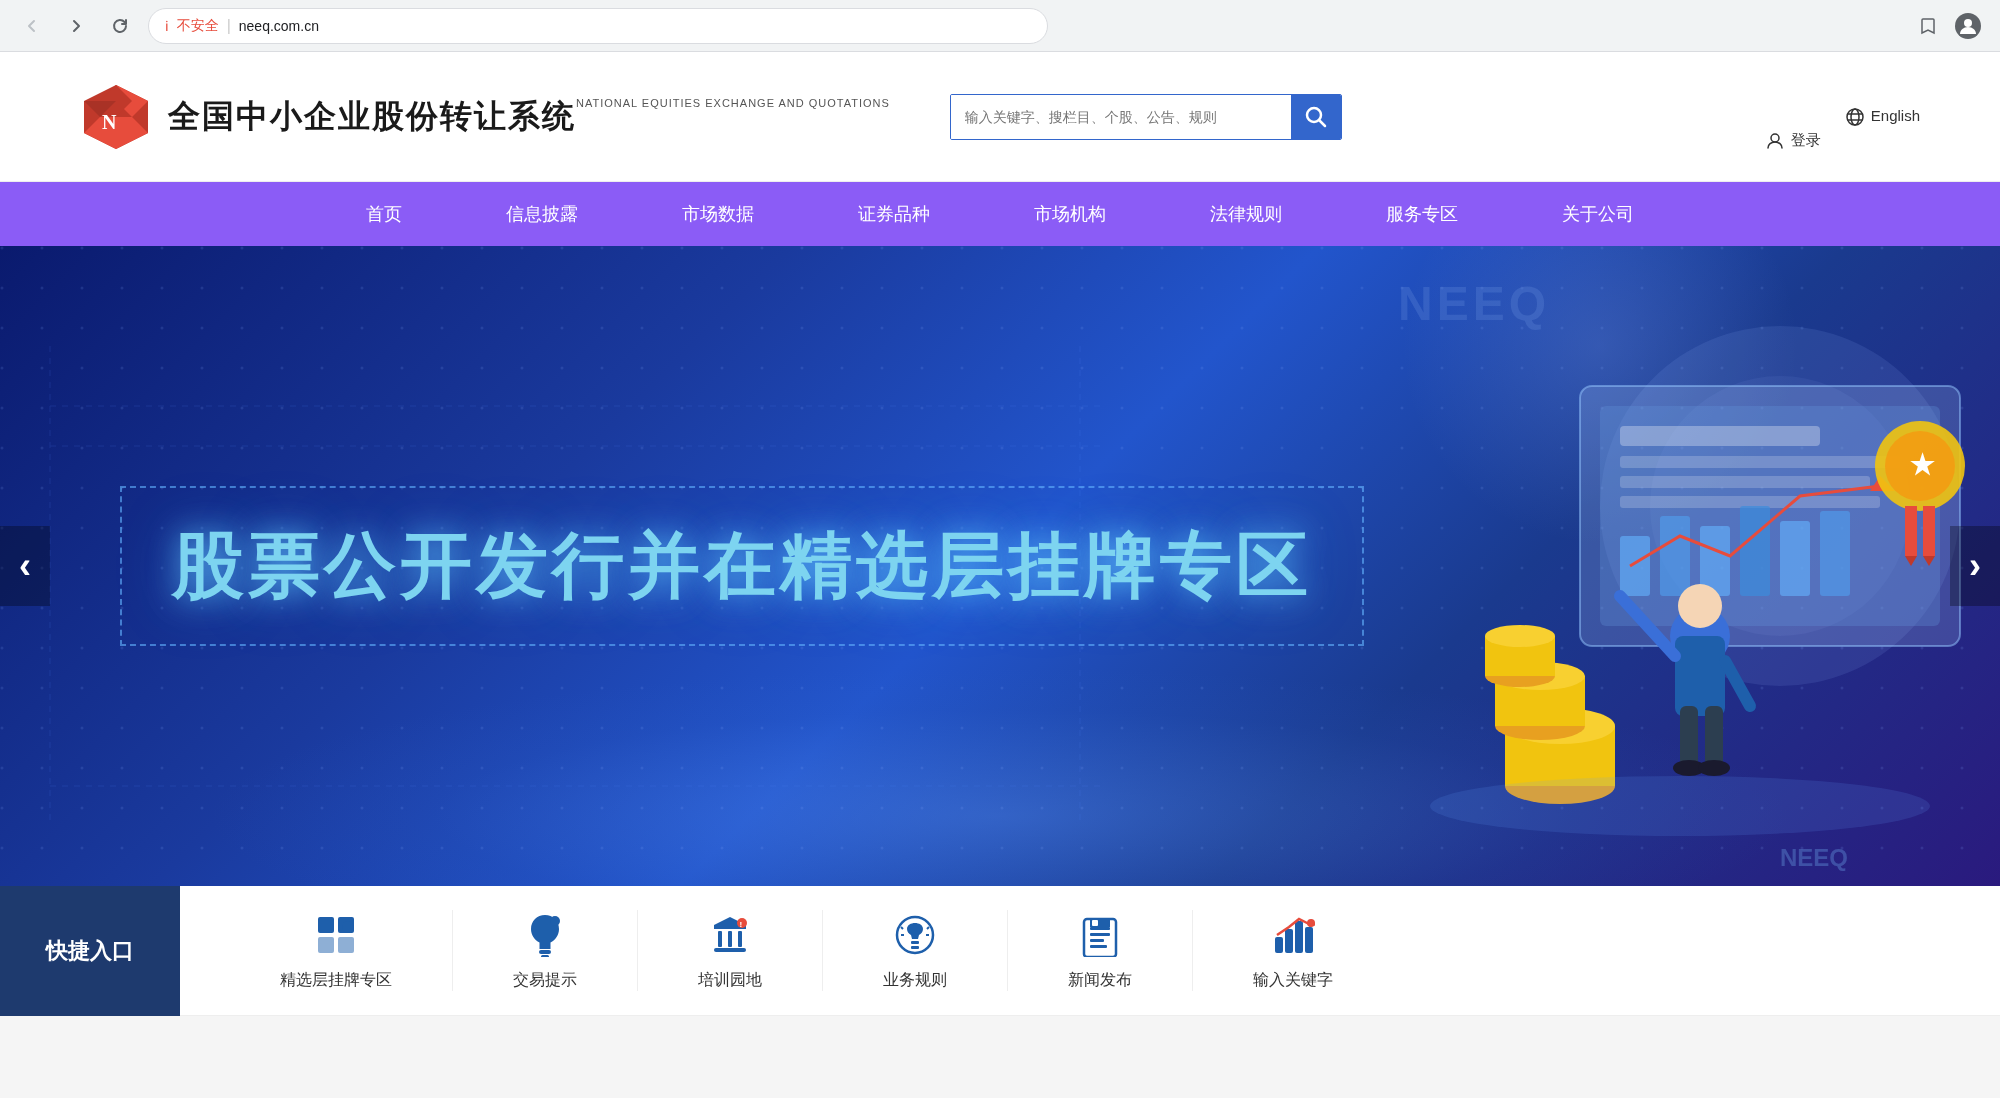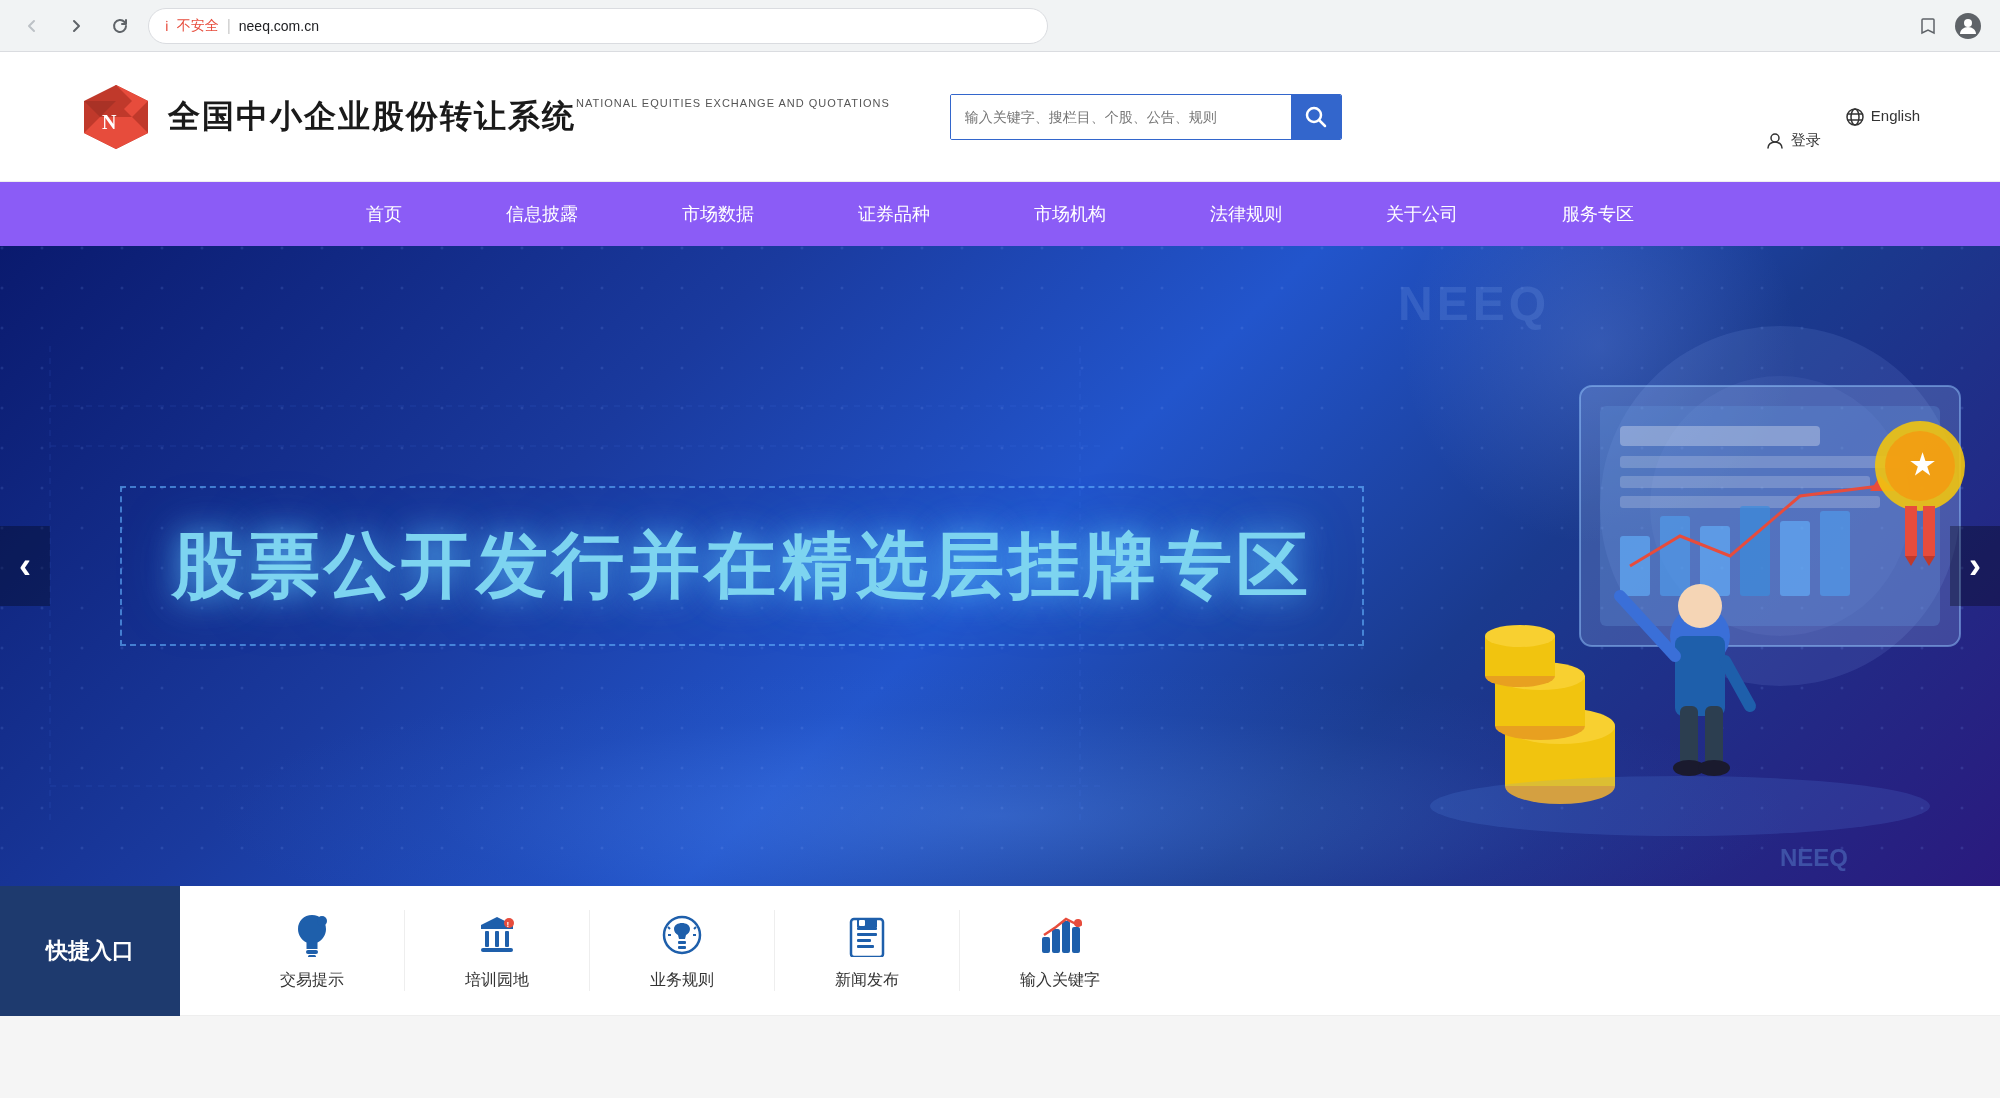--- a/index.html
+++ b/index.html
@@ -414,24 +414,24 @@
   <div class="nav-item">
     <span>证券品种</span>
   </div>
   <div class="nav-item">
     <span>市场机构</span>
   </div>
   <div class="nav-item">
     <span>法律规则</span>
   </div>
   <div class="nav-item">
+    <span>服务专区</span>
+  </div>
+  <div class="nav-item">
     <span>关于公司</span>
-  </div>
-  <div class="nav-item">
-    <span>服务专区</span>
   </div>
 </nav>
 
 <div class="hero-banner">
 
   <div class="hero-bg-globe"></div>
   <div class="hero-bg-circle"></div>
 
   <svg style="position:absolute;top:0;left:0;width:100%;height:100%;opacity:0.15">
     <defs>
@@ -530,20 +530,32 @@
 
   <div class="hero-arrow hero-arrow-right">
     <span style="font-size:36px;font-weight:bold;">›</span>
   </div>
 </div>
 
 <div class="quick-access">
   <div class="quick-label">快捷入口</div>
   <div class="quick-items">
 
+    <div class="quick-item">
+      <div class="quick-item-icon">
+        <svg width="44" height="44" viewBox="0 0 44 44" fill="none">
+          <rect x="4" y="4" width="16" height="16" rx="2" fill="#1e5fab"></rect>
+          <rect x="24" y="4" width="16" height="16" rx="2" fill="#1e5fab"></rect>
+          <rect x="4" y="24" width="16" height="16" rx="2" fill="#1e5fab" opacity="0.5"></rect>
+          <rect x="24" y="24" width="16" height="16" rx="2" fill="#1e5fab" opacity="0.5"></rect>
+          <circle cx="34" cy="14" r="6" fill="#1e5fab"></circle>
+        </svg>
+      </div>
+      <span class="quick-item-label">精选层挂牌专区</span>
+    </div>
 
     <div class="quick-item">
       <div class="quick-item-icon">
         <svg width="40" height="44" viewBox="0 0 40 44" fill="none">
           <path d="M20 2C12 2 6 8 6 16c0 6 3.5 11 8.5 13.5V36h11v-6.5C30.5 27 34 22 34 16c0-8-6-14-14-14z" fill="#1e5fab"></path>
           <rect x="14" y="37" width="12" height="4" rx="2" fill="#1e5fab"></rect>
           <rect x="16" y="42" width="8" height="3" rx="1.5" fill="#1e5fab"></rect>
           <circle cx="30" cy="8" r="5" fill="#1e5fab"></circle>
         </svg>
       </div>

